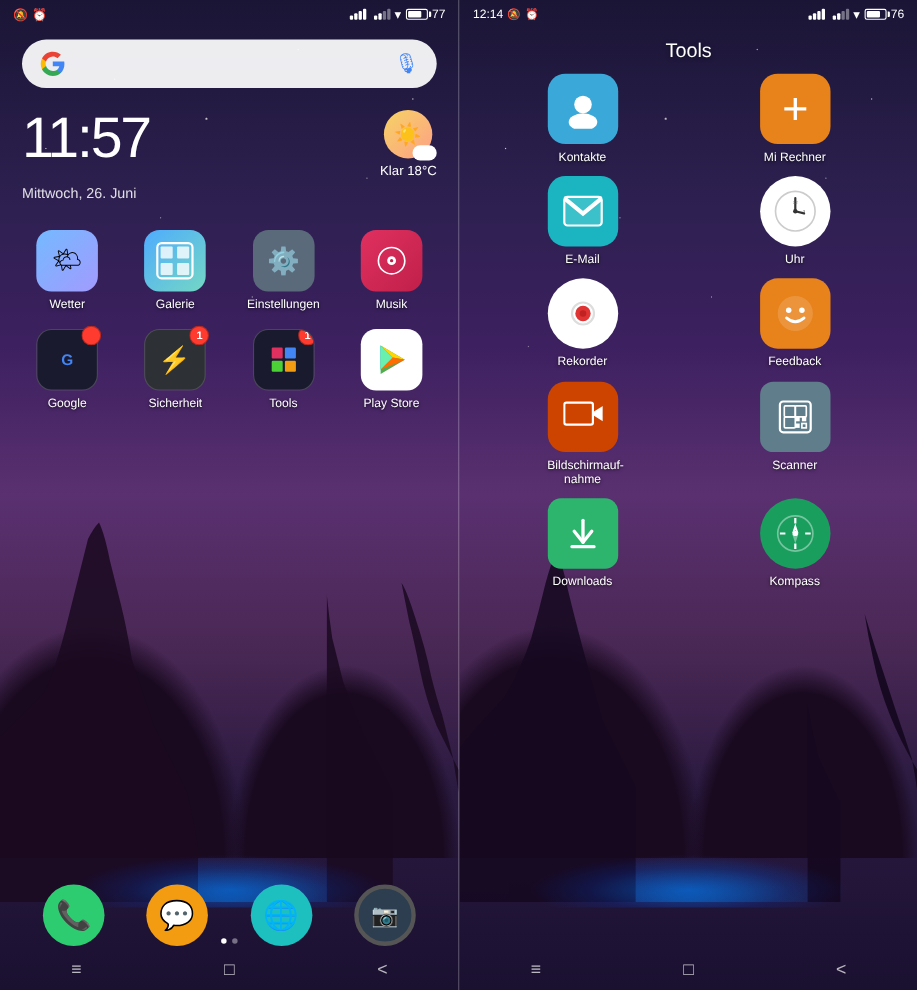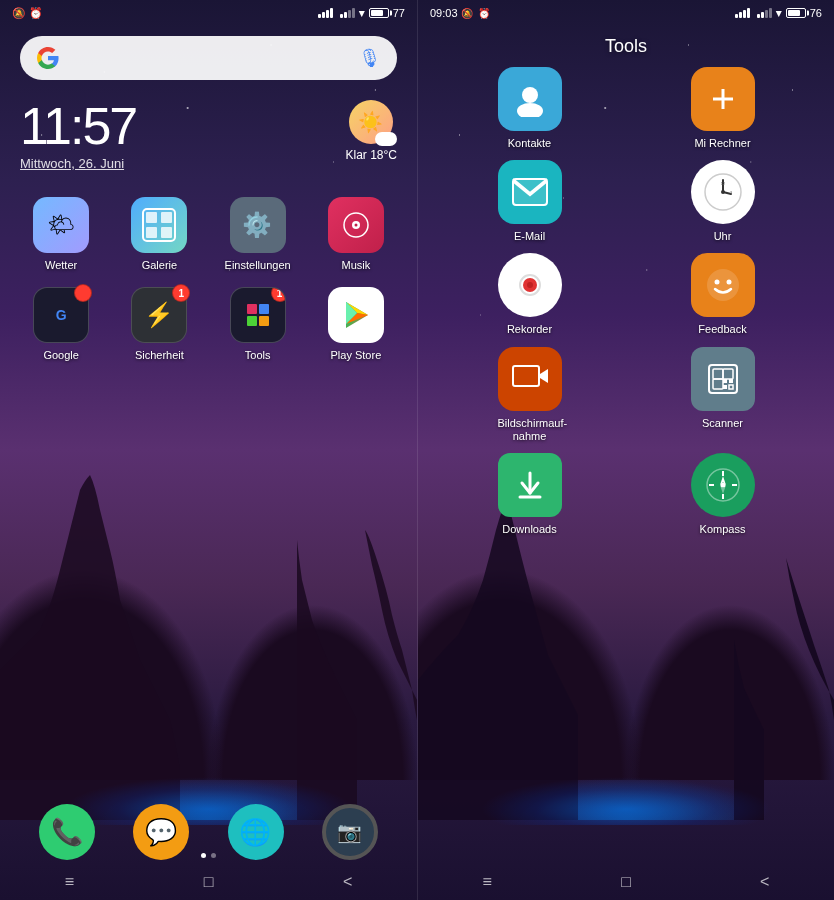--- a/index.html
+++ b/index.html
@@ -136,22 +136,21 @@
       font-size: 52px;
       font-weight: 200;
       line-height: 1;
       letter-spacing: -2px;
       text-align: center;
     }
 
     .clock-date {
       font-size: 13px;
       opacity: 0.85;
-      margin-top: 4px;
-      text-decoration: underline;
+      margin-top: 16px;
     }
 
     .weather-block {
       display: flex;
       flex-direction: column;
       align-items: center;
       color: white;
     }
 
     .weather-icon-circle {
@@ -618,21 +617,21 @@
   <svg class="cliff-left" width="160" height="320" viewBox="0 0 160 320">
     <path d="M0,320 L0,180 Q20,155 40,135 Q55,110 65,80 Q72,55 78,30 Q83,12 88,0 Q93,12 98,35 Q104,60 112,90 Q120,120 130,155 Q145,185 160,215 L160,320 Z" fill="#150820" opacity="0.95"></path>
   </svg>
   <svg style="position:absolute;bottom:80px;right:0;z-index:2;" width="100" height="280" viewBox="0 0 100 280">
     <path d="M100,280 L100,160 Q85,135 75,110 Q65,85 60,60 Q55,38 52,18 Q55,28 62,50 Q72,80 80,105 Q88,128 95,150 Q98,165 100,180 Z M30,280 L30,190 Q20,170 10,148 Q4,125 0,100 L0,280 Z" fill="#150820" opacity="0.95"></path>
   </svg>
   <div class="blue-glow"></div>
 
   <div class="status-bar">
     <div class="status-left">
-      <span class="time-display">09:03</span>
+      <span class="time-display">12:14</span>
       <span class="status-icon" style="font-size:10px;">🔕</span>
       <span class="status-icon" style="font-size:10px;">⏰</span>
     </div>
     <div class="status-right">
       <div class="signal-bars">
         <span style="height:4px"></span>
         <span style="height:6px"></span>
         <span style="height:8px"></span>
         <span style="height:10px"></span>
       </div>

